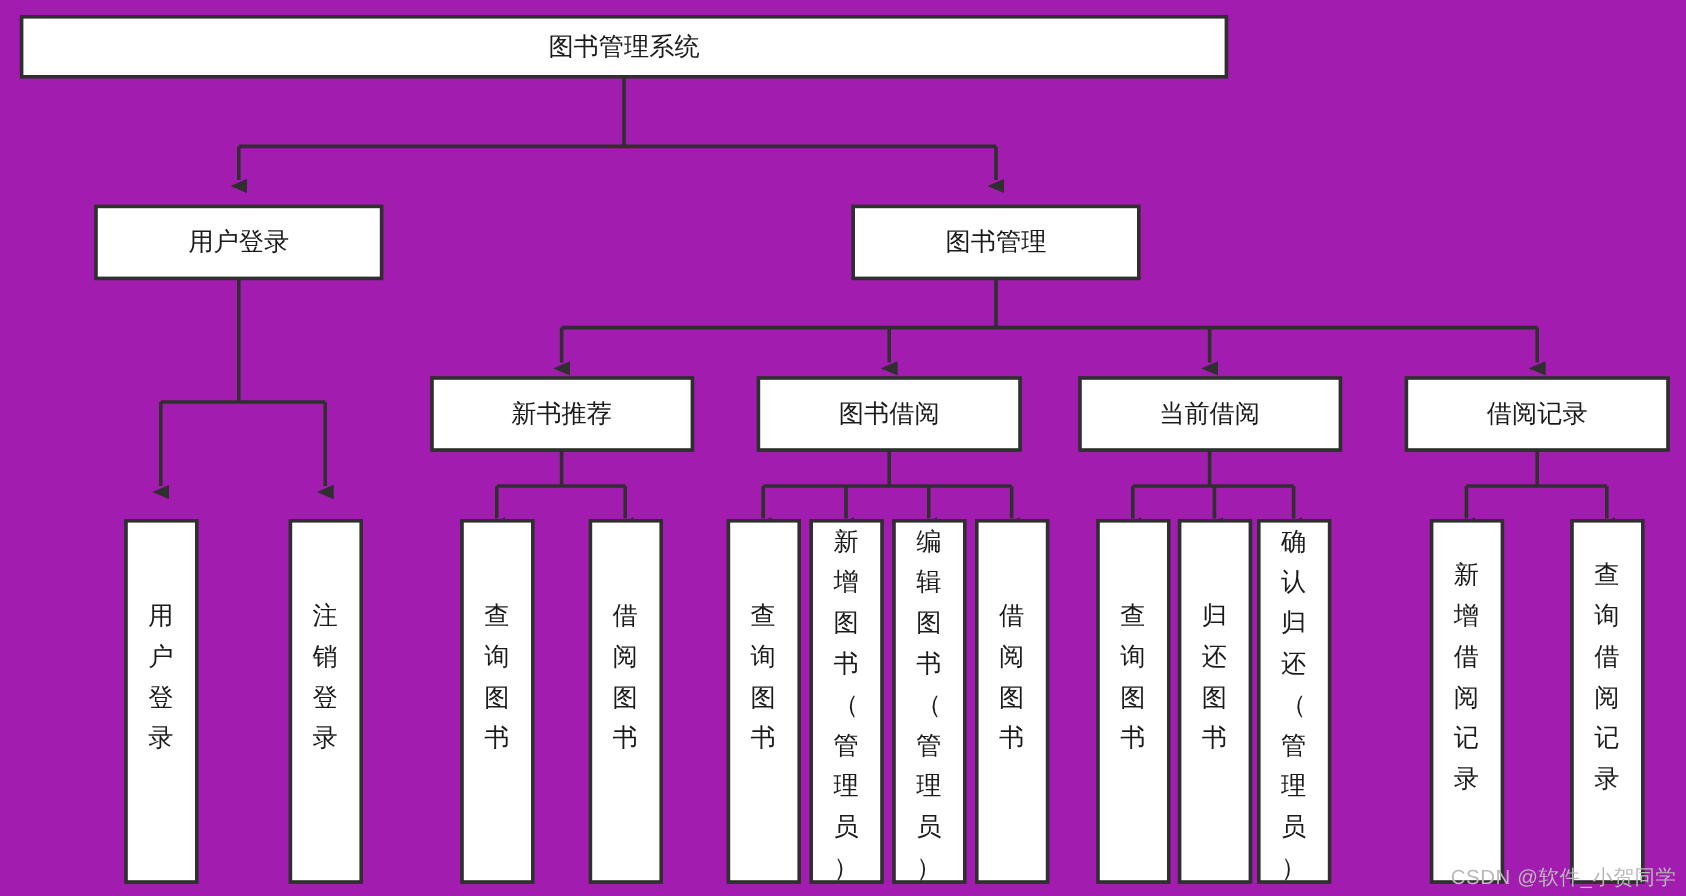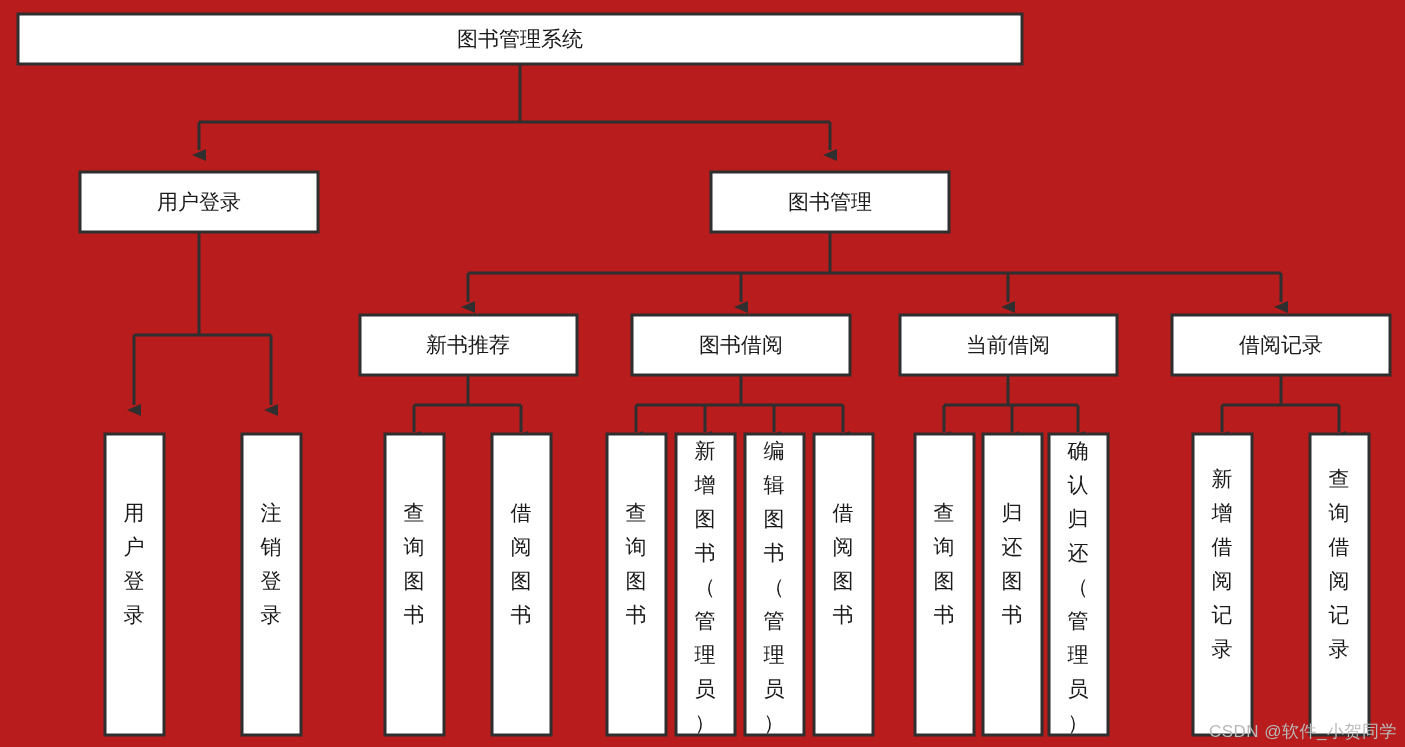--- a/index.html
+++ b/index.html
@@ -11,21 +11,21 @@
     width: 1405px;
     height: 747px;
     font-family: "Liberation Sans", "DejaVu Sans", sans-serif;
     overflow: hidden;
     position: relative;
   }
   #diagram-root {
     position: relative;
     width: 1405px;
     height: 747px;
-    background: #b91c1c;
+    background: #a21caf;
   }
   svg.diagram {
     display: block;
     width: 1405px;
     height: 747px;
   }
   .node-rect {
     fill: #ffffff;
     stroke: #2f2f2f;
     stroke-width: 3;

